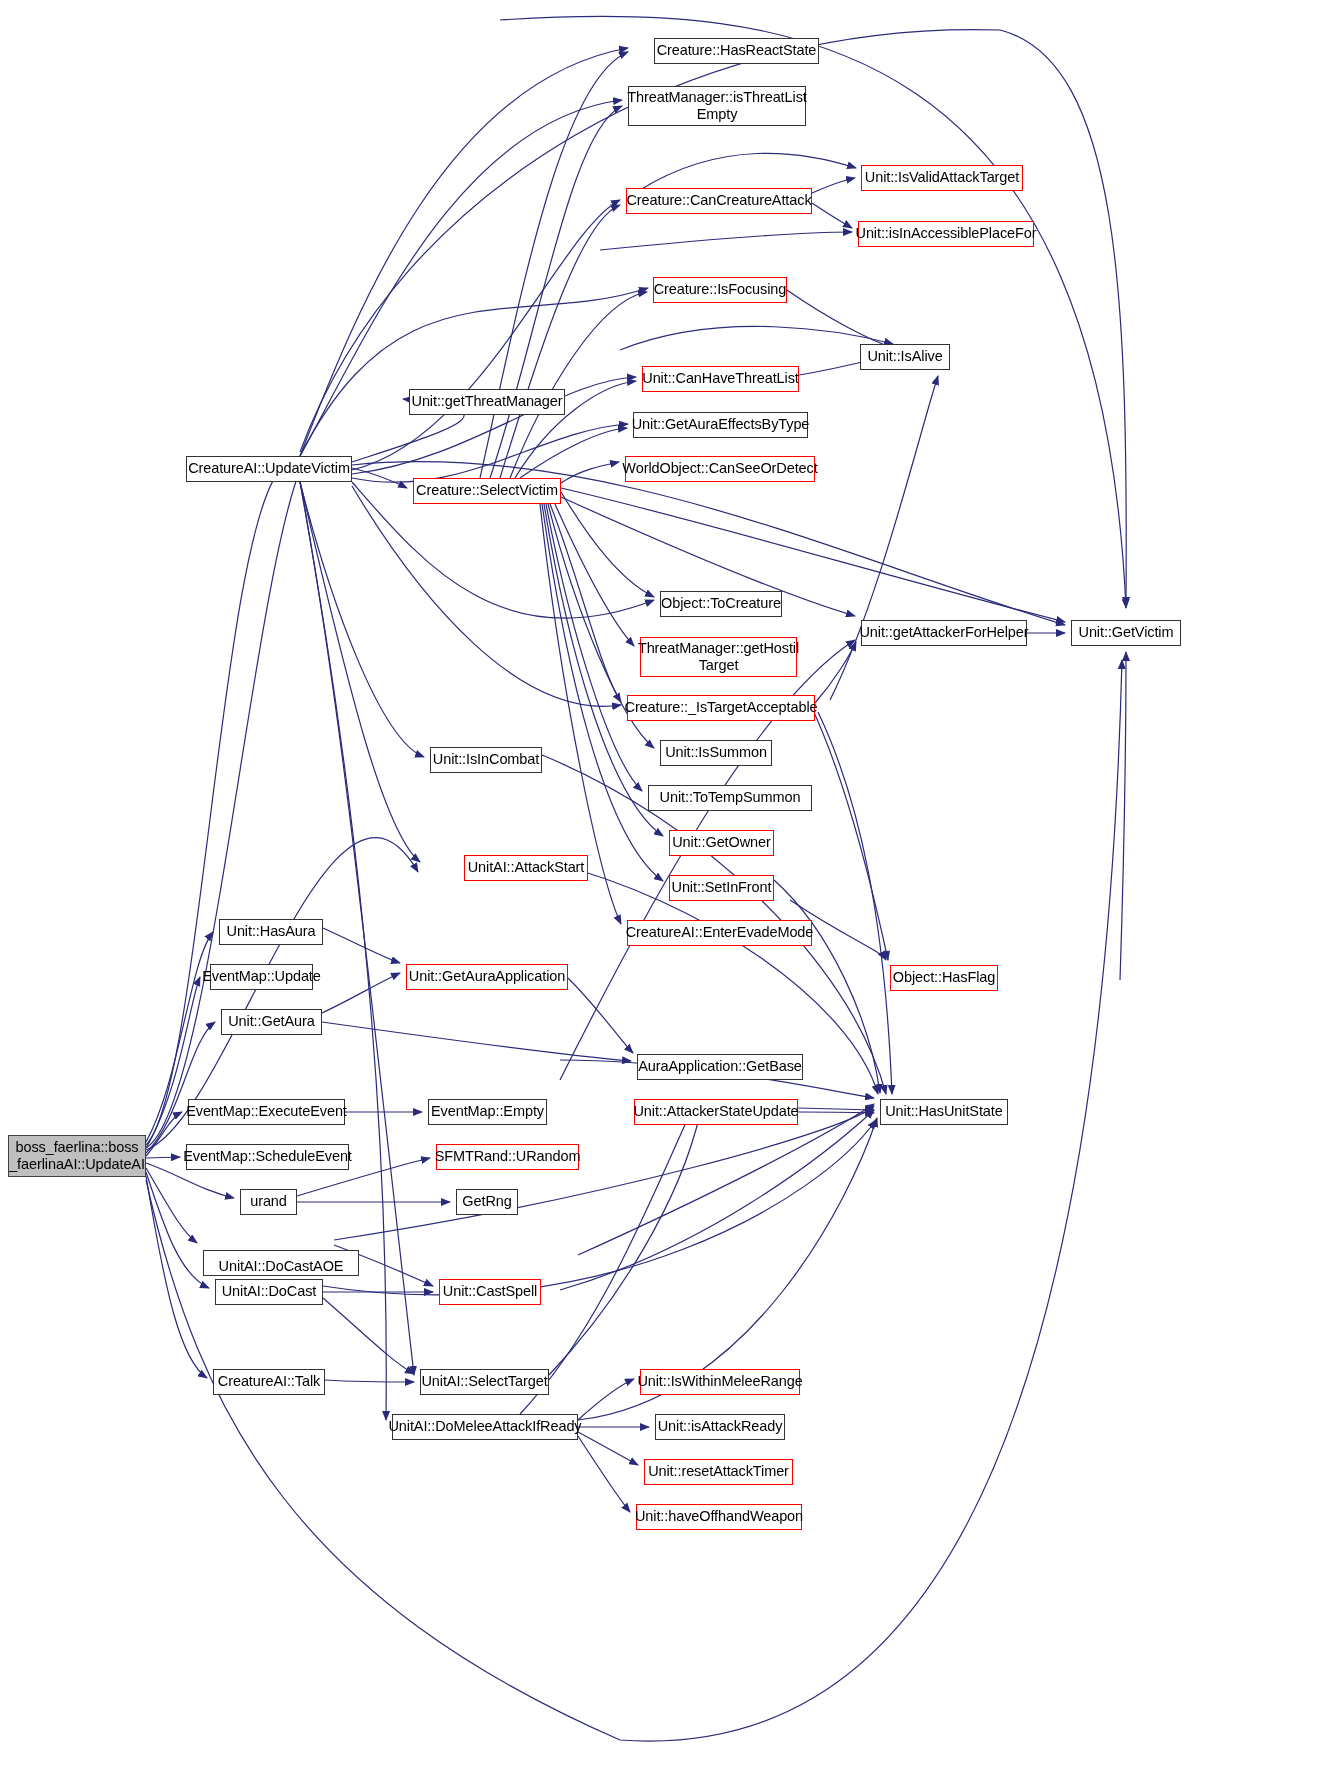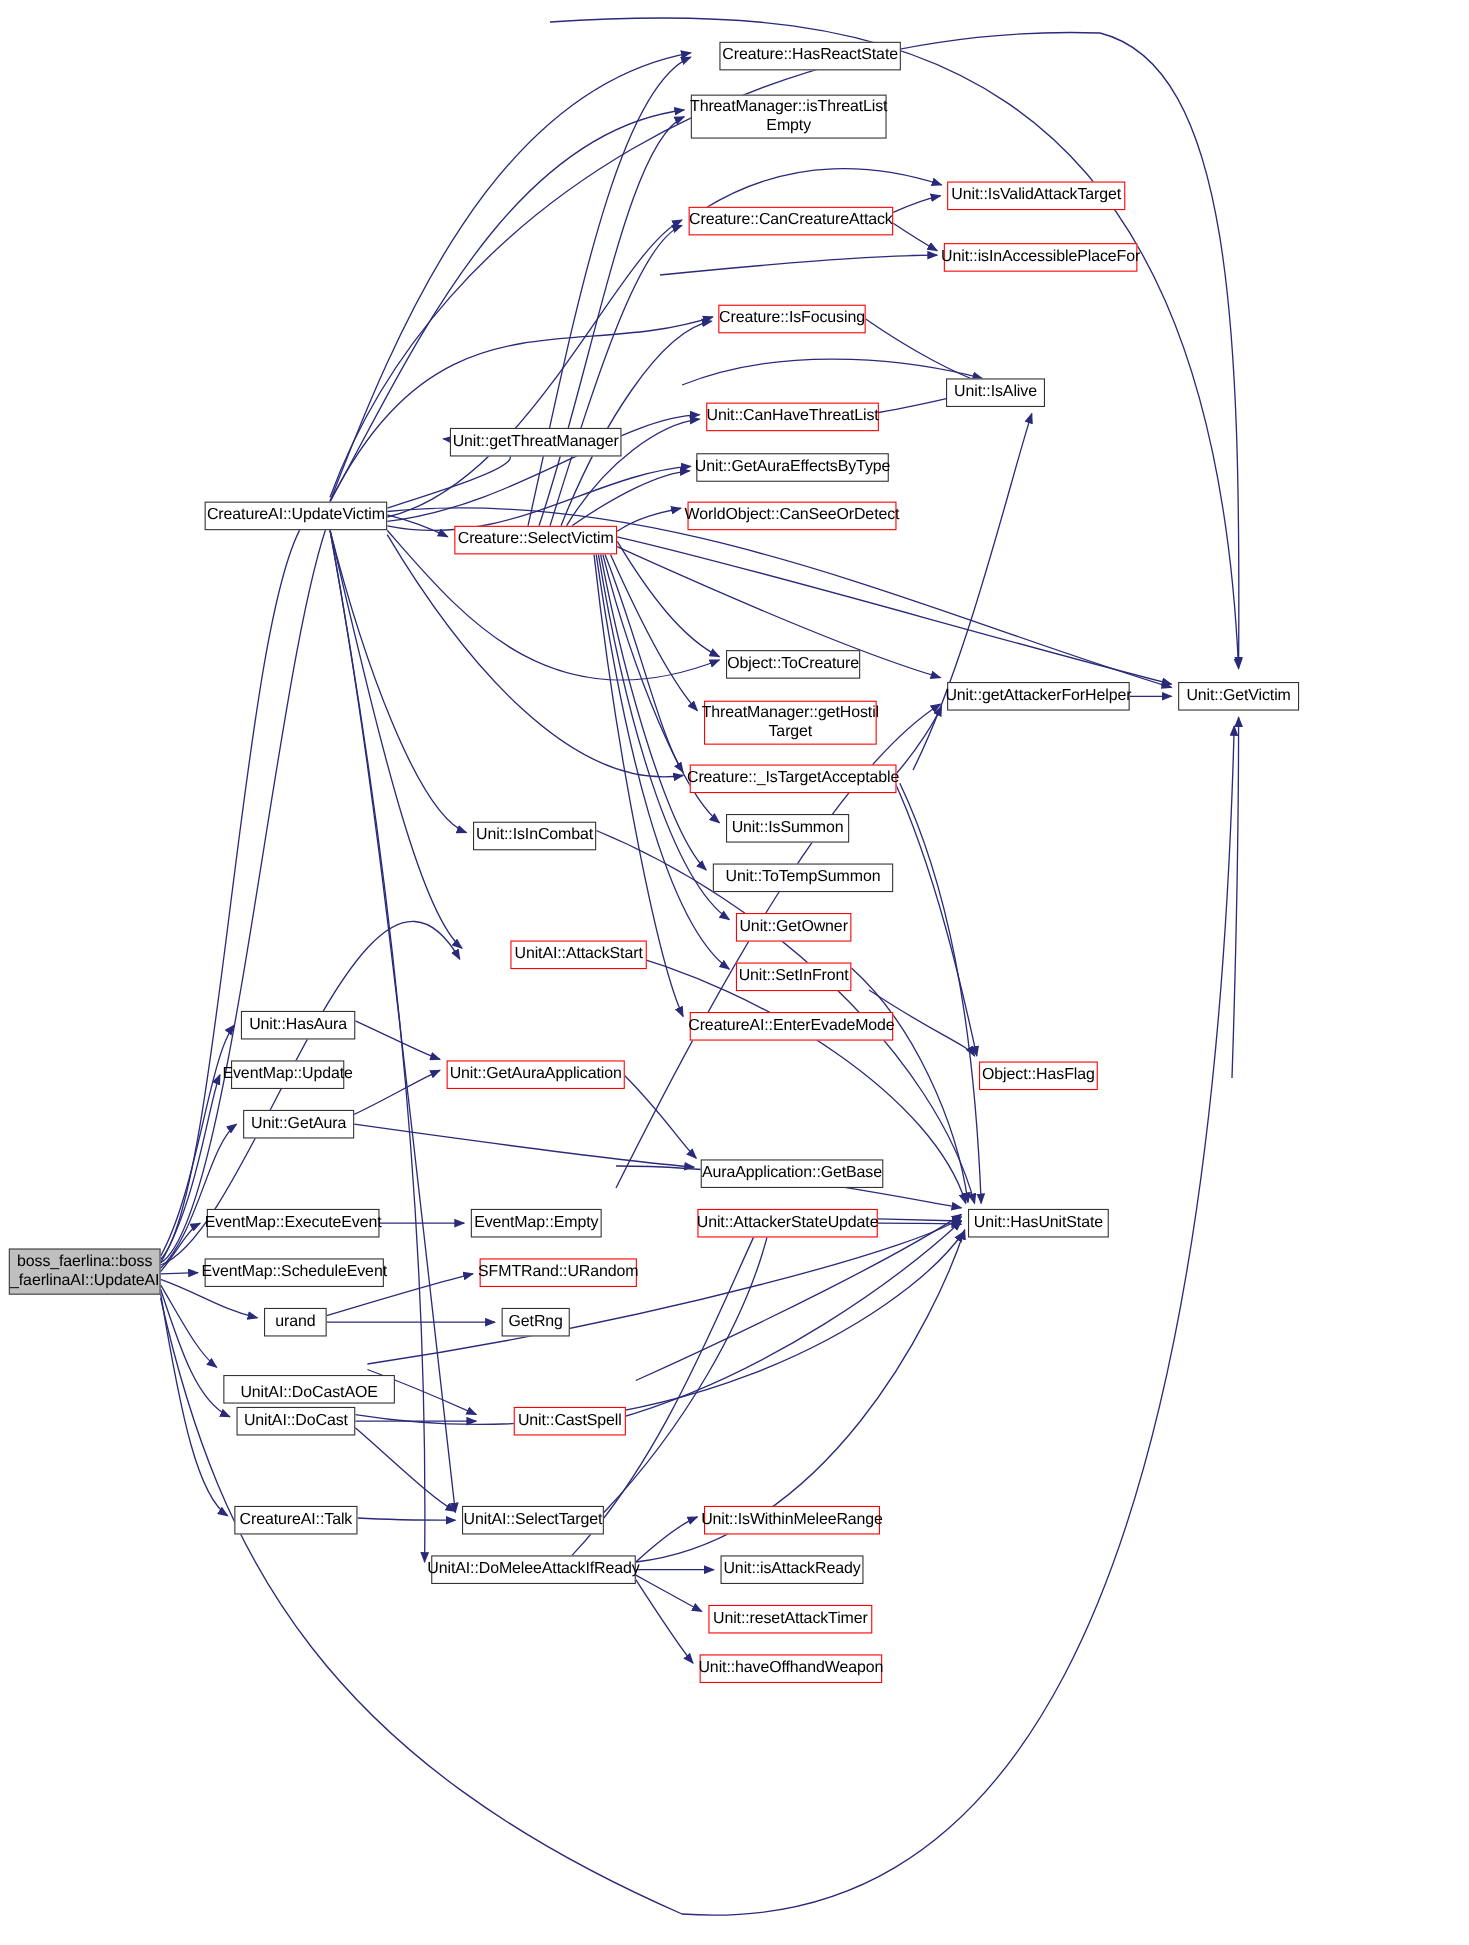--- a/index.html
+++ b/index.html
@@ -192,21 +192,21 @@
     <div class="node" style="left: 637px; top: 1054px; width: 166px; height: 26px;"><span>AuraApplication::GetBase</span></div>
     <div class="node" style="left: 188px; top: 1099px; width: 157px; height: 26px;"><span>EventMap::ExecuteEvent</span></div>
     <div class="node" style="left: 428px; top: 1099px; width: 119px; height: 26px;"><span>EventMap::Empty</span></div>
     <div class="node" style="left: 186px; top: 1144px; width: 163px; height: 26px;"><span>EventMap::ScheduleEvent</span></div>
     <div class="node red" style="left: 436px; top: 1144px; width: 143px; height: 26px;"><span>SFMTRand::URandom</span></div>
     <div class="node" style="left: 240px; top: 1189px; width: 57px; height: 26px;"><span>urand</span></div>
     <div class="node" style="left: 456px; top: 1189px; width: 62px; height: 26px;"><span>GetRng</span></div>
     <div class="node red" style="left: 634px; top: 1099px; width: 164px; height: 26px;"><span>Unit::AttackerStateUpdate</span></div>
     <div class="node" style="left: 203px; top: 1250px; width: 156px; height: 26px; align-items: flex-end;"><span>UnitAI::DoCastAOE</span></div>
     <div class="node" style="left: 215px; top: 1279px; width: 108px; height: 26px;"><span>UnitAI::DoCast</span></div>
-    <div class="node red" style="left: 439px; top: 1279px; width: 102px; height: 26px; margin-left: 28px;"><span>Unit::CastSpell</span></div>
+    <div class="node red" style="left: 439px; top: 1279px; width: 102px; height: 26px;"><span>Unit::CastSpell</span></div>
     <div class="node" style="left: 213px; top: 1369px; width: 112px; height: 26px;"><span>CreatureAI::Talk</span></div>
     <div class="node" style="left: 420px; top: 1369px; width: 129px; height: 26px;"><span>UnitAI::SelectTarget</span></div>
     <div class="node" style="left: 392px; top: 1414px; width: 186px; height: 26px;"><span>UnitAI::DoMeleeAttackIfReady</span></div>
     <div class="node red" style="left: 640px; top: 1369px; width: 160px; height: 26px;"><span>Unit::IsWithinMeleeRange</span></div>
     <div class="node" style="left: 655px; top: 1414px; width: 130px; height: 26px;"><span>Unit::isAttackReady</span></div>
     <div class="node red" style="left: 644px; top: 1459px; width: 149px; height: 26px;"><span>Unit::resetAttackTimer</span></div>
     <div class="node red" style="left: 636px; top: 1504px; width: 166px; height: 26px;"><span>Unit::haveOffhandWeapon</span></div>
   </div>
 
 </body></html>

